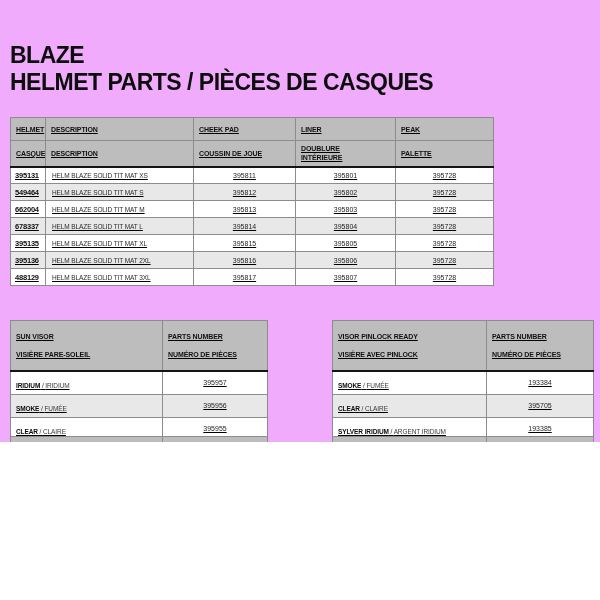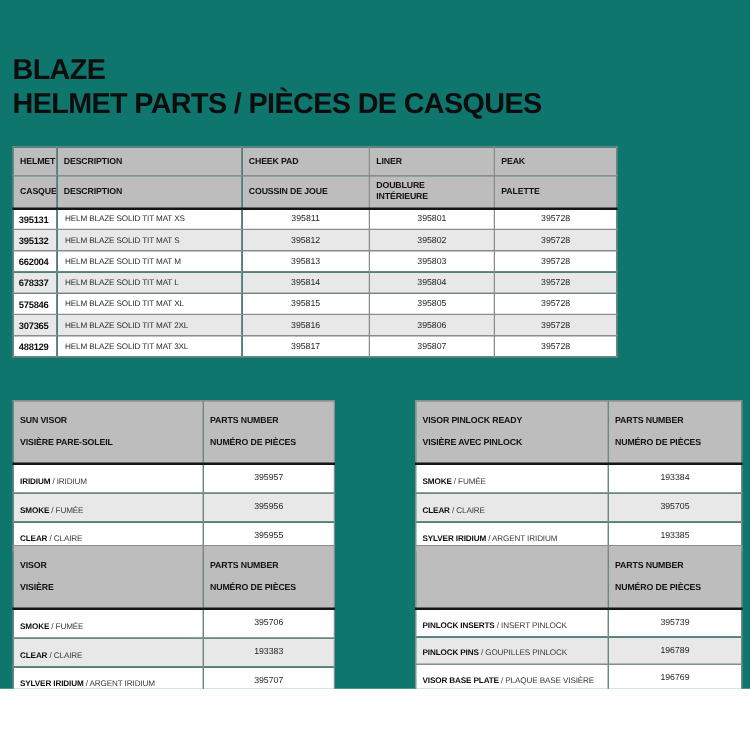--- a/index.html
+++ b/index.html
@@ -3,22 +3,22 @@
 <meta charset="utf-8">
 <style>
   * { margin: 0; padding: 0; box-sizing: border-box; }
   html, body { background: #ffffff; }
   body {
     font-family: "Liberation Sans", sans-serif;
     width: 600px; height: 600px;
   }
   #page {
     position: relative;
-    width: 600px; height: 551px;
-    background: #0f766e;
+    width: 600px; height: 442px;
+    background: #f0abfc;
     overflow: hidden;
   }
 
   
   #title-block {
     position: absolute; left: 10px; top: 42px;
   }
   #title-block .title-line {
     font-size: 23px;
     line-height: 27px;
@@ -26,20 +26,21 @@
     letter-spacing: -0.5px;
     color: #0d0d0d;
     text-transform: uppercase;
   }
 
   
   table.tbl {
     border-collapse: collapse;
     table-layout: fixed;
     position: absolute;
+    text-decoration: underline;
   }
   table.tbl th, table.tbl td {
     border: 1px solid #8c8c8c;
     overflow: hidden;
     vertical-align: middle;
   }
   table.tbl thead th {
     background: #bdbdbd;
     text-align: left;
     padding: 2px 5px;
@@ -146,49 +147,49 @@
     </thead>
     <tbody>
       <tr>
         <td class="id-cell">395131</td>
         <td class="desc-cell">HELM BLAZE SOLID TIT MAT XS</td>
         <td class="num-cell">395811</td>
         <td class="num-cell">395801</td>
         <td class="num-cell">395728</td>
       </tr>
       <tr class="alt">
-        <td class="id-cell">395132</td>
+        <td class="id-cell">549464</td>
         <td class="desc-cell">HELM BLAZE SOLID TIT MAT S</td>
         <td class="num-cell">395812</td>
         <td class="num-cell">395802</td>
         <td class="num-cell">395728</td>
       </tr>
       <tr>
         <td class="id-cell">662004</td>
         <td class="desc-cell">HELM BLAZE SOLID TIT MAT M</td>
         <td class="num-cell">395813</td>
         <td class="num-cell">395803</td>
         <td class="num-cell">395728</td>
       </tr>
       <tr class="alt">
         <td class="id-cell">678337</td>
         <td class="desc-cell">HELM BLAZE SOLID TIT MAT L</td>
         <td class="num-cell">395814</td>
         <td class="num-cell">395804</td>
         <td class="num-cell">395728</td>
       </tr>
       <tr>
-        <td class="id-cell">575846</td>
+        <td class="id-cell">395135</td>
         <td class="desc-cell">HELM BLAZE SOLID TIT MAT XL</td>
         <td class="num-cell">395815</td>
         <td class="num-cell">395805</td>
         <td class="num-cell">395728</td>
       </tr>
       <tr class="alt">
-        <td class="id-cell">307365</td>
+        <td class="id-cell">395136</td>
         <td class="desc-cell">HELM BLAZE SOLID TIT MAT 2XL</td>
         <td class="num-cell">395816</td>
         <td class="num-cell">395806</td>
         <td class="num-cell">395728</td>
       </tr>
       <tr>
         <td class="id-cell">488129</td>
         <td class="desc-cell">HELM BLAZE SOLID TIT MAT 3XL</td>
         <td class="num-cell">395817</td>
         <td class="num-cell">395807</td>

